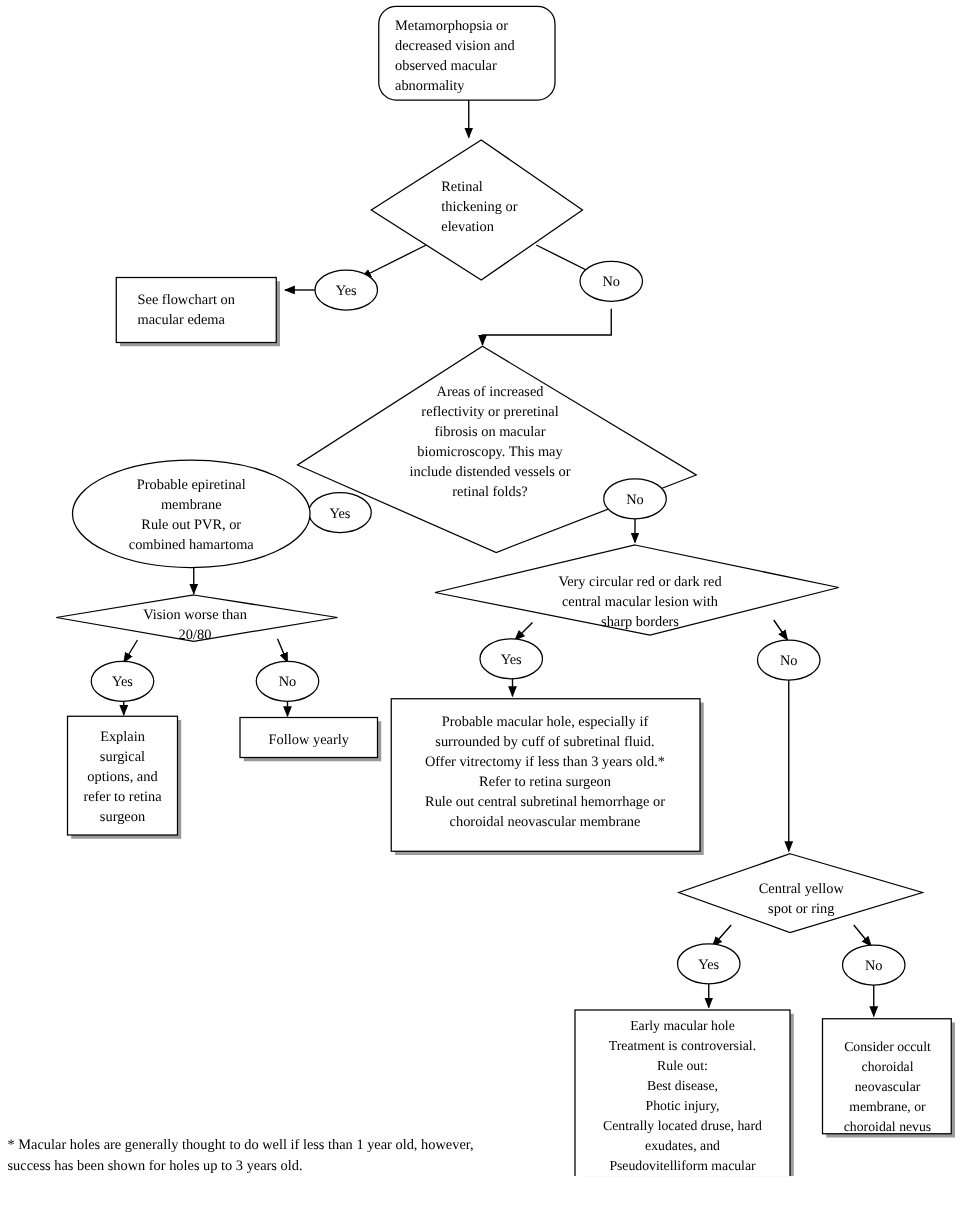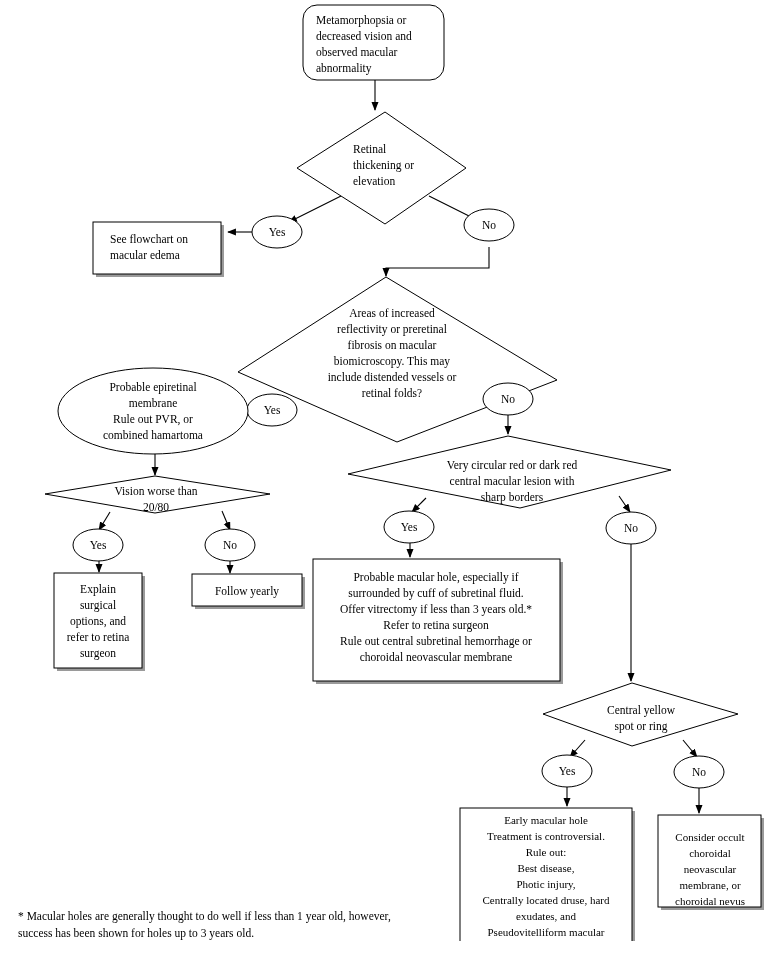--- a/index.html
+++ b/index.html
@@ -49,21 +49,21 @@
     font-size: 11px;
     fill: #000000;
   }
   .yn-text {
     font-family: "Liberation Serif", "DejaVu Serif", serif;
     font-size: 11.5px;
     fill: #000000;
   }
   .footnote {
     position: absolute;
-    left: 18px;
+    left: 6px;
     top: 908px;
     width: 470px;
     font-size: 11.5px;
     line-height: 1.45;
     font-family: "Liberation Serif", "DejaVu Serif", serif;
     color: #000000;
     white-space: pre-line;
   }
 </style>
 </head>

